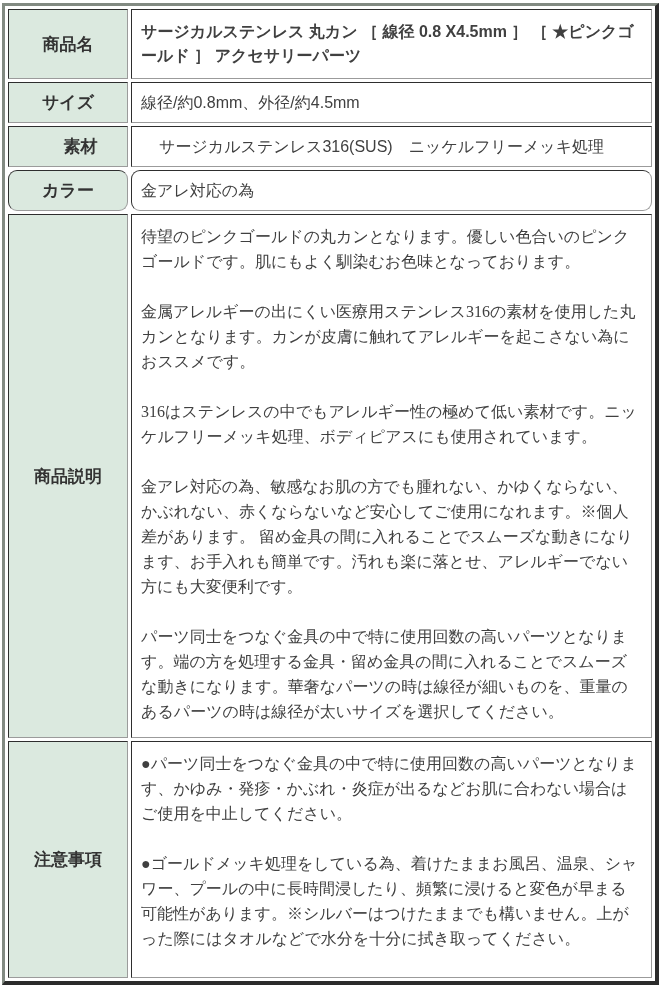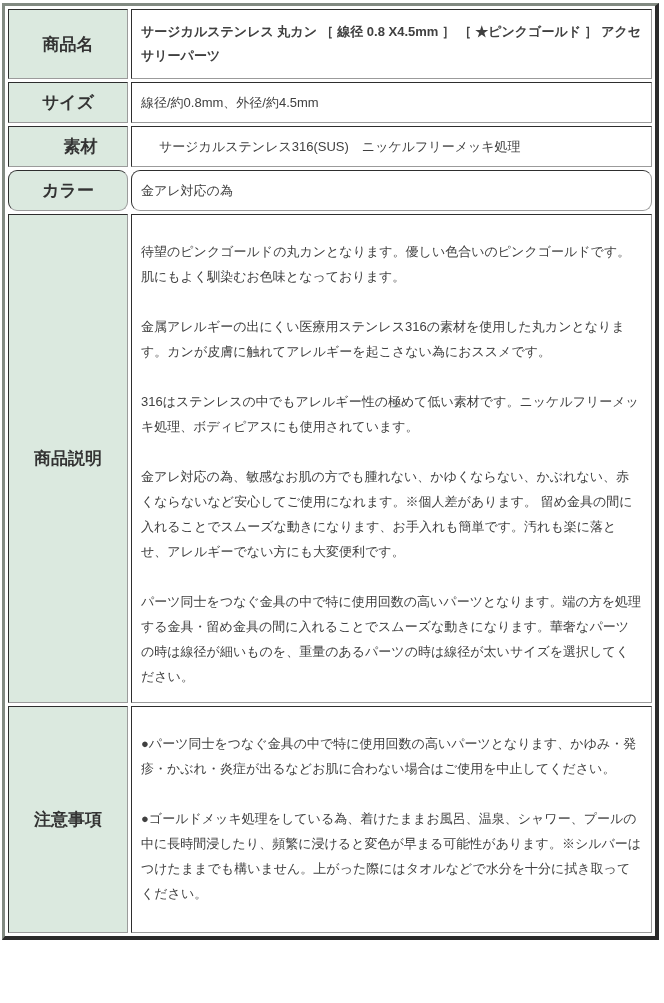--- a/index.html
+++ b/index.html
@@ -32,35 +32,36 @@
     font-weight: bold;
     color: #333333;
     text-align: center;
     vertical-align: middle;
     padding: 2px;
     margin-left: 39px;
   }
   td.val {
     border: 1px solid;
     border-color: #2e2e2e #9b9b9b #9b9b9b #2e2e2e;
-    font-size: 13px;
+    font-size: 16px;
     color: #404040;
     line-height: 25px;
     vertical-align: middle;
     padding: 4px 9px;
     background: #ffffff;
     word-break: break-all;
   }
   td.val.bold-val {
     font-weight: bold;
     line-height: 24px;
   }
   td.val.top {
     vertical-align: top;
-    padding-top: 24px;
+    padding-top: 9px;
+    font-family: Liberation Serif, serif;
   }
   td.desc-cell { padding-bottom: 13px; }
   td.caution-cell { padding-bottom: 26px; }
   tr.r-name  th, tr.r-name  td { height: 60px; }
   tr.r-size  th, tr.r-size  td { height: 31px; }
   tr.r-mat   th, tr.r-mat   td { height: 31px; padding-left: 27px; }
   tr.r-color th, tr.r-color td { height: 31px; border-radius: 9px; }
   td.val p { margin: 0; }
   td.val p + p { margin-top: 25px; }
 </style>

